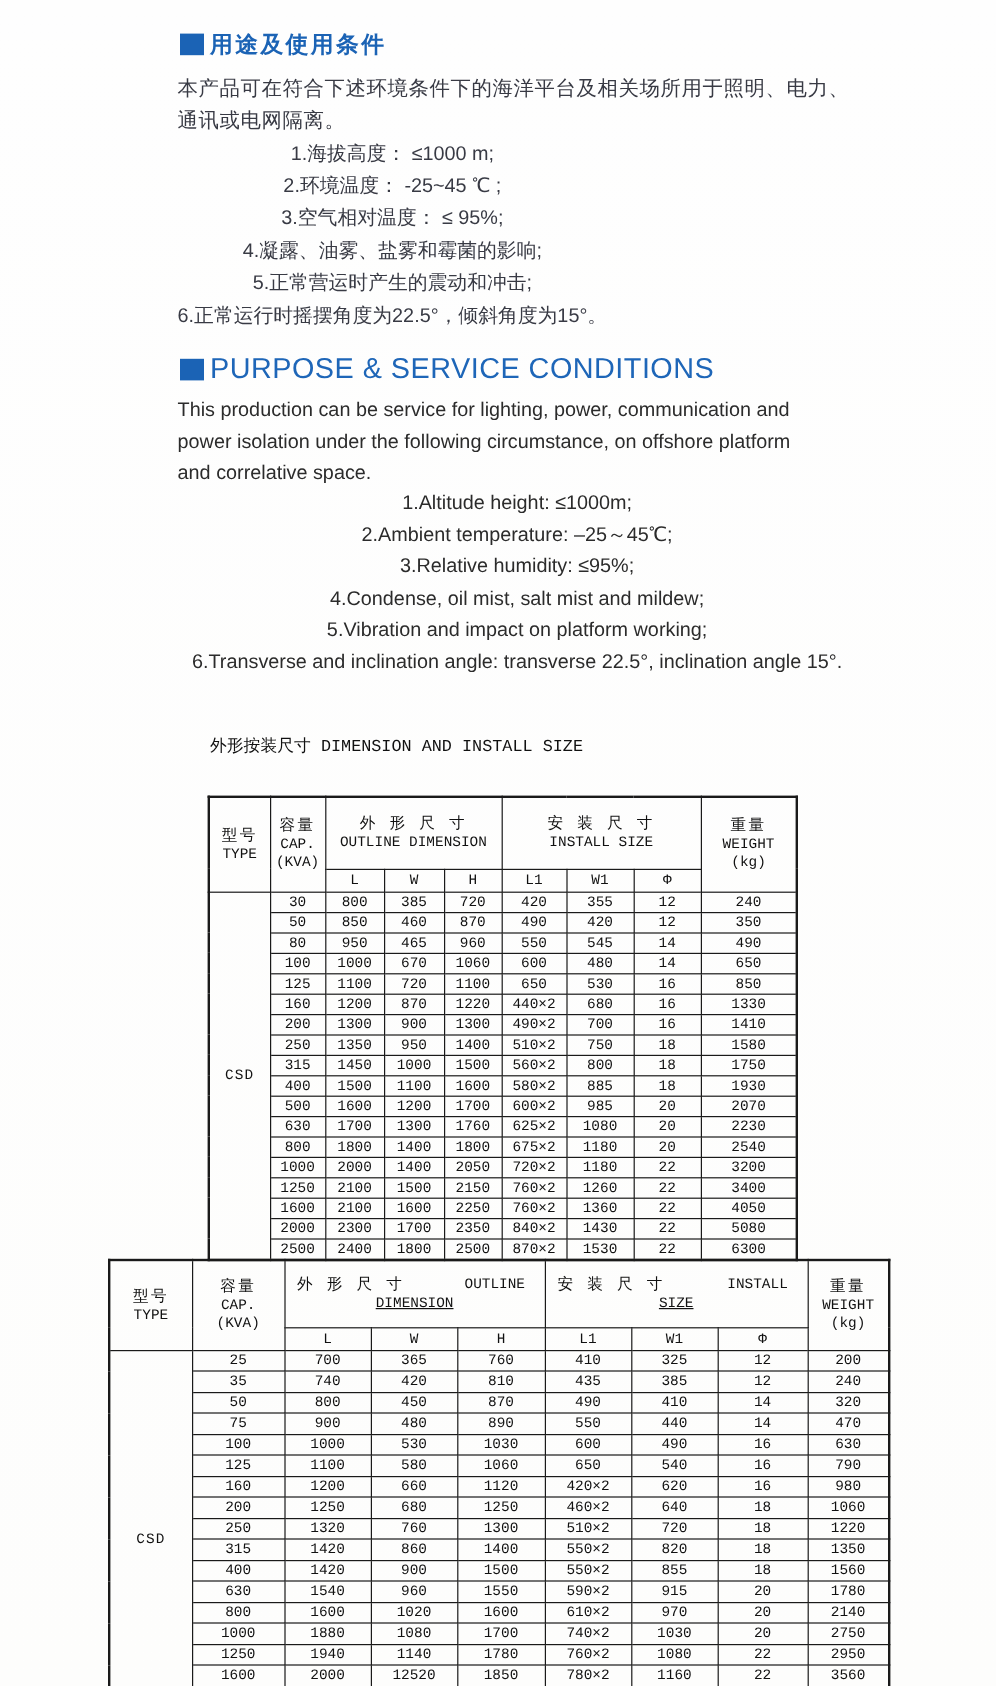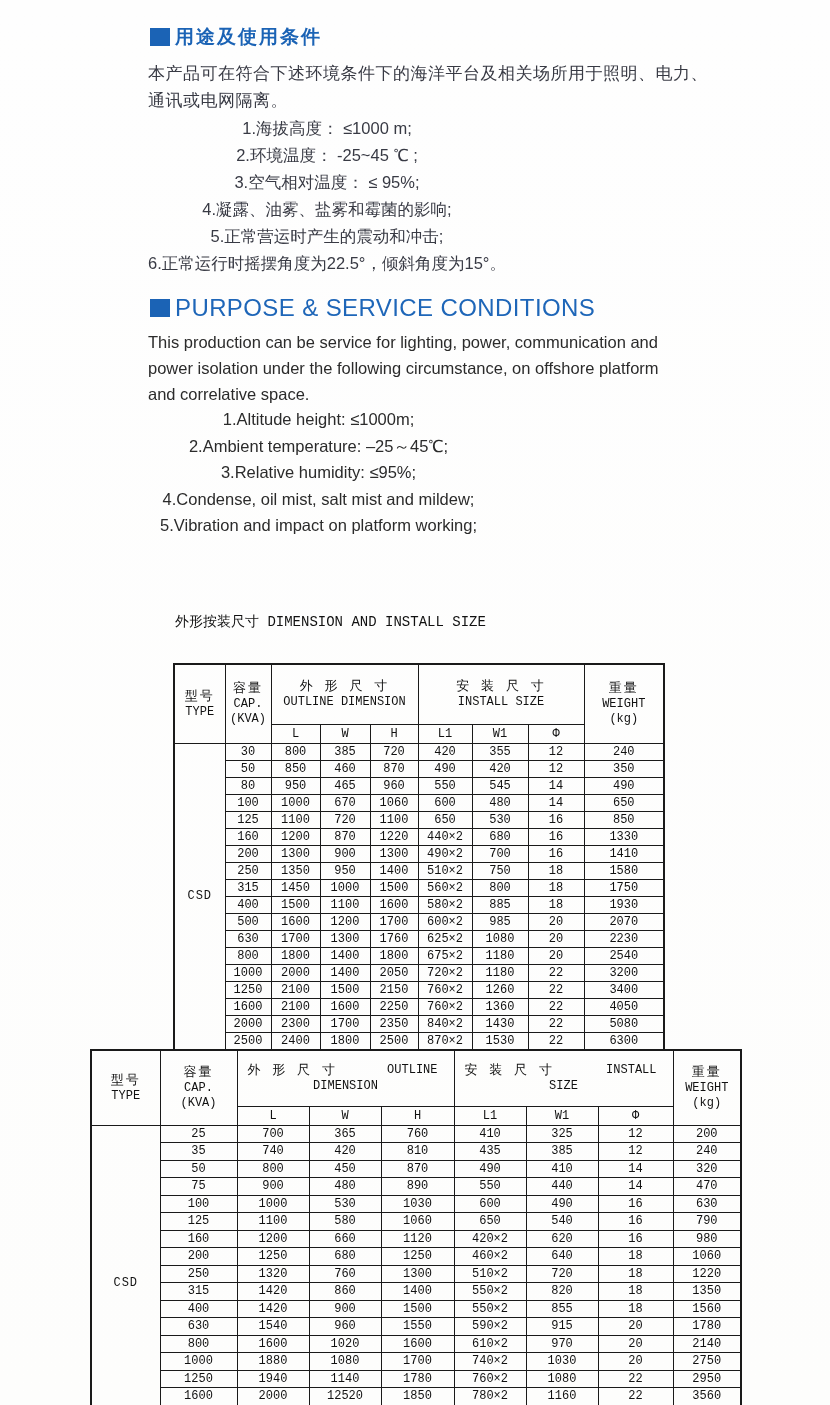--- a/index.html
+++ b/index.html
@@ -48,21 +48,21 @@
   }
   table.dim{border:2px solid #1a1a1a;}
   .hdr1-t1{height:60px;}
   .hdr1-t2{height:56px;}
   .hdr2 th{height:18px;font-size:12px;}
   tbody.data td{height:16px;font-size:12px;line-height:16px;white-space:nowrap;}
   #t2 tbody.data td{height:16.5px;}
   .th-cn{font-size:13px;letter-spacing:2px;line-height:17px;}
   .th-en{font-size:12px;letter-spacing:0px;line-height:15px;}
   .split-top{display:flex;justify-content:space-between;align-items:center;padding:0 16px 0 10px;}
-  .split-bot{text-align:center;}
+  .split-bot{text-align:center;text-decoration:underline;}
   td.type-cell{font-size:13px;letter-spacing:1px;}
 </style>
 </head>
 <body>
 
 <div class="page">
 
   <div class="sec-head" style="top:24px;left:150px;">
     <span class="sec-square"></span>
     <span class="sec-title-cn">用途及使用条件</span>
@@ -85,20 +85,21 @@
   </div>
 
   <div class="para para-en" style="top:329px;left:148px;width:528px;">This production can be service for lighting, power, communication and power isolation under the following circumstance, on offshore platform and correlative space.</div>
 
   <div class="plist plist-en" style="top:406px;left:148px;margin-left:12px;">
       <div class="li">1.Altitude height: ≤1000m;</div>
       <div class="li">2.Ambient temperature: –25～45℃;</div>
       <div class="li">3.Relative humidity: ≤95%;</div>
       <div class="li">4.Condense, oil mist, salt mist and mildew;</div>
       <div class="li">5.Vibration and impact on platform working;</div>
+      <div class="li">6.Transverse and inclination angle: transverse 22.5°, inclination angle 15°.</div>
     </div>
 
   <div class="tbl-wrap" style="top:613px;left:173px;">
     <div class="tbl-title">外形按装尺寸 DIMENSION AND INSTALL SIZE</div>
     <table class="dim" id="t1" style="width:490px;">
       <colgroup>
         <col style="width:51px">
           <col style="width:46px">
           <col style="width:49px">
         <col style="width:50px">

